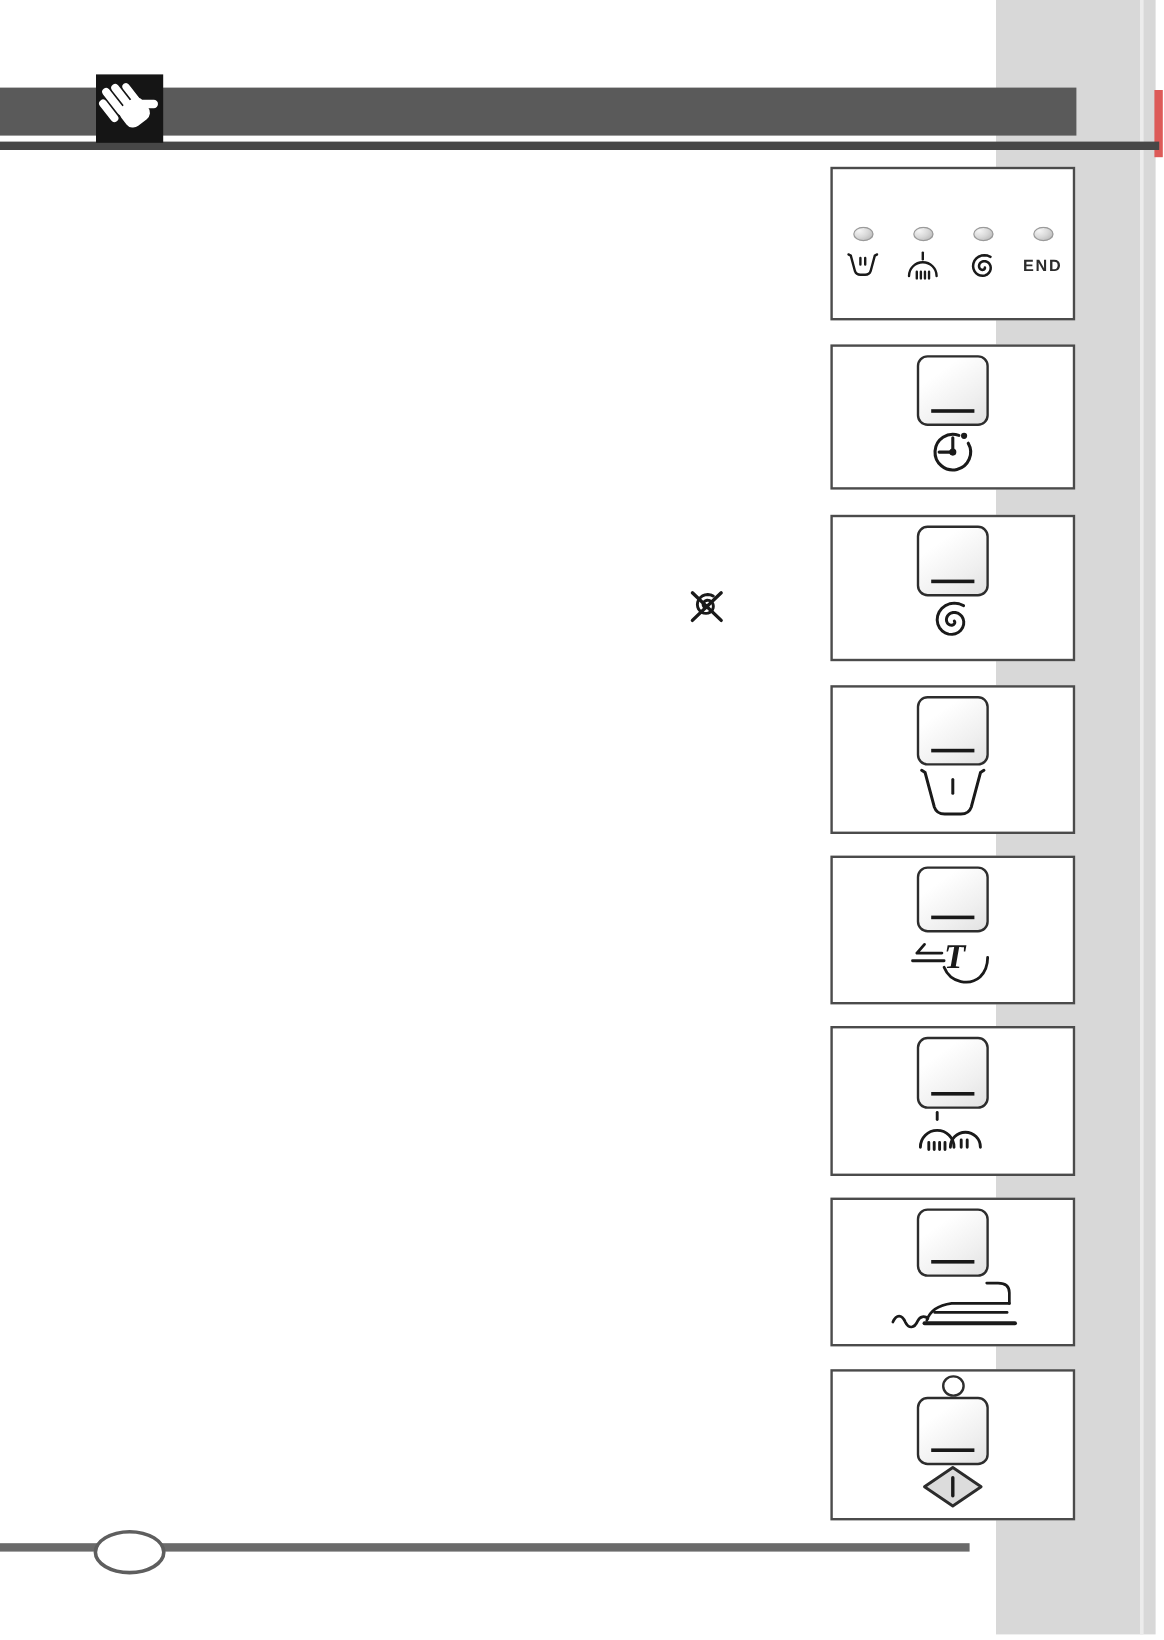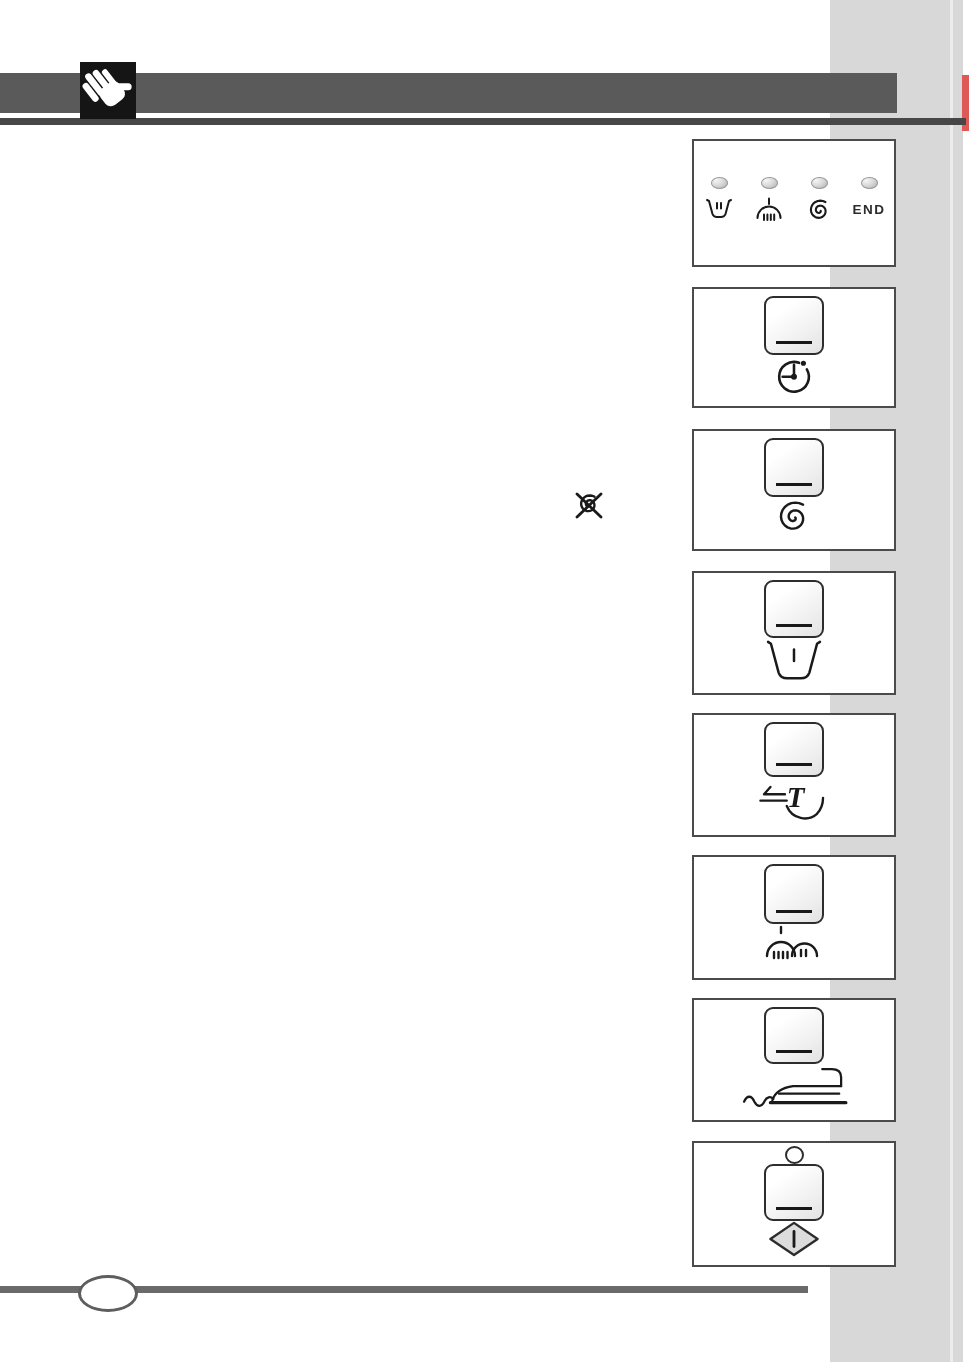--- a/index.html
+++ b/index.html
@@ -21,21 +21,21 @@
              border:2px solid #4b4b4b;box-sizing:border-box;}
   .box-col{display:flex;flex-direction:column;align-items:center;justify-content:space-between;
            height:100%;box-sizing:border-box;padding:7px 0 11px;}
   .box-col.tight{padding:3px 0 8px;}
 
   .wm-btn{position:relative;width:56px;height:56px;border:2.5px solid #2d2d2d;border-radius:9px;
           background:linear-gradient(145deg,#ffffff 25%,#efefef 70%,#e2e2e2);box-sizing:content-box;}
   .btn-line{position:absolute;left:50%;transform:translateX(-50%);bottom:9px;width:36px;height:3px;background:#181818;}
 
   .ind-grid{display:grid;grid-template-columns:repeat(4,1fr);height:100%;
-            box-sizing:border-box;padding-top:36px;}
+            box-sizing:border-box;padding-top:48px;}
   .ind-col{display:flex;flex-direction:column;align-items:center;gap:8px;}
   .led{width:17px;height:12px;border-radius:50%;
        background:radial-gradient(ellipse at 30% 28%,#f5f5f5 0%,#d8d8d8 45%,#a6a6a6 100%);
        box-shadow:inset 0 0 0 1px #9a9a9a;}
   .end-label{font-weight:bold;font-size:13.5px;letter-spacing:1.5px;color:#2c2c2c;margin-top:5px;}
 
   .round-led{width:15px;height:15px;border:2.5px solid #2d2d2d;border-radius:50%;background:#fff;}
 
   
   .no-spin{position:absolute;left:573px;top:486px;}

